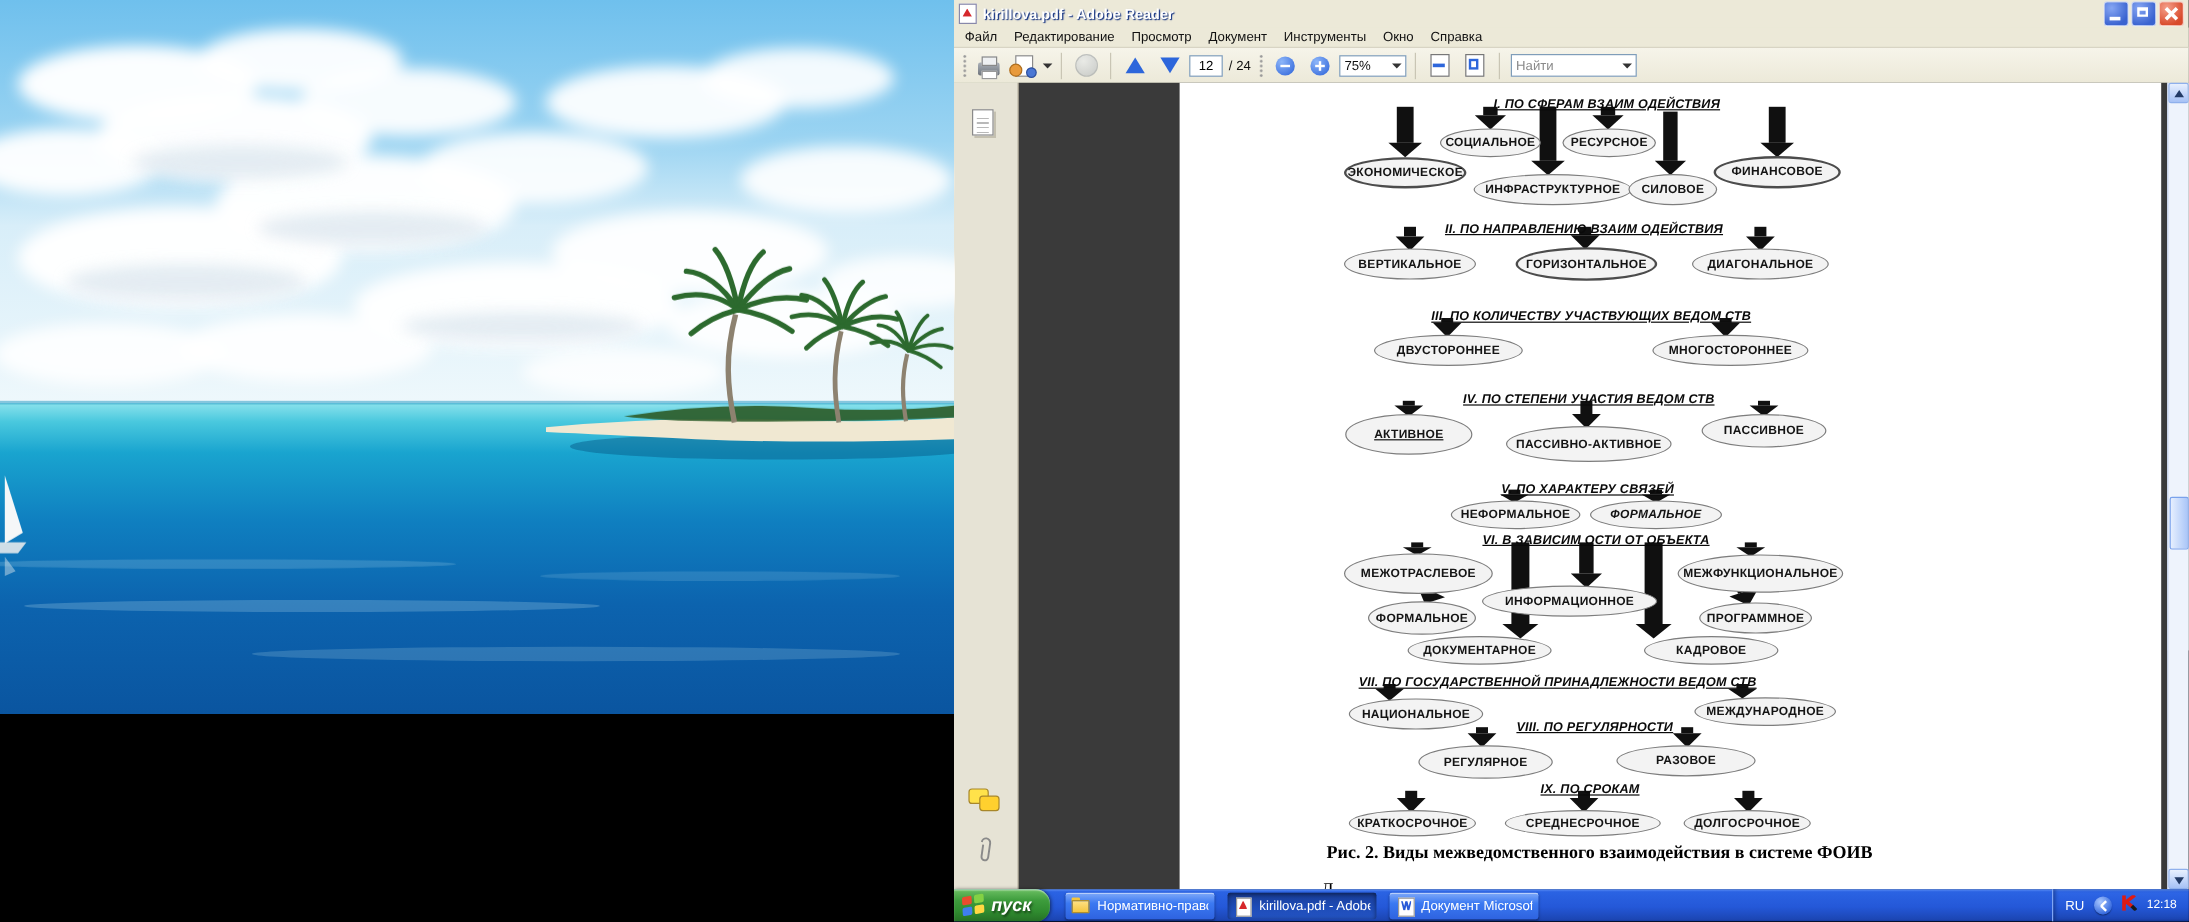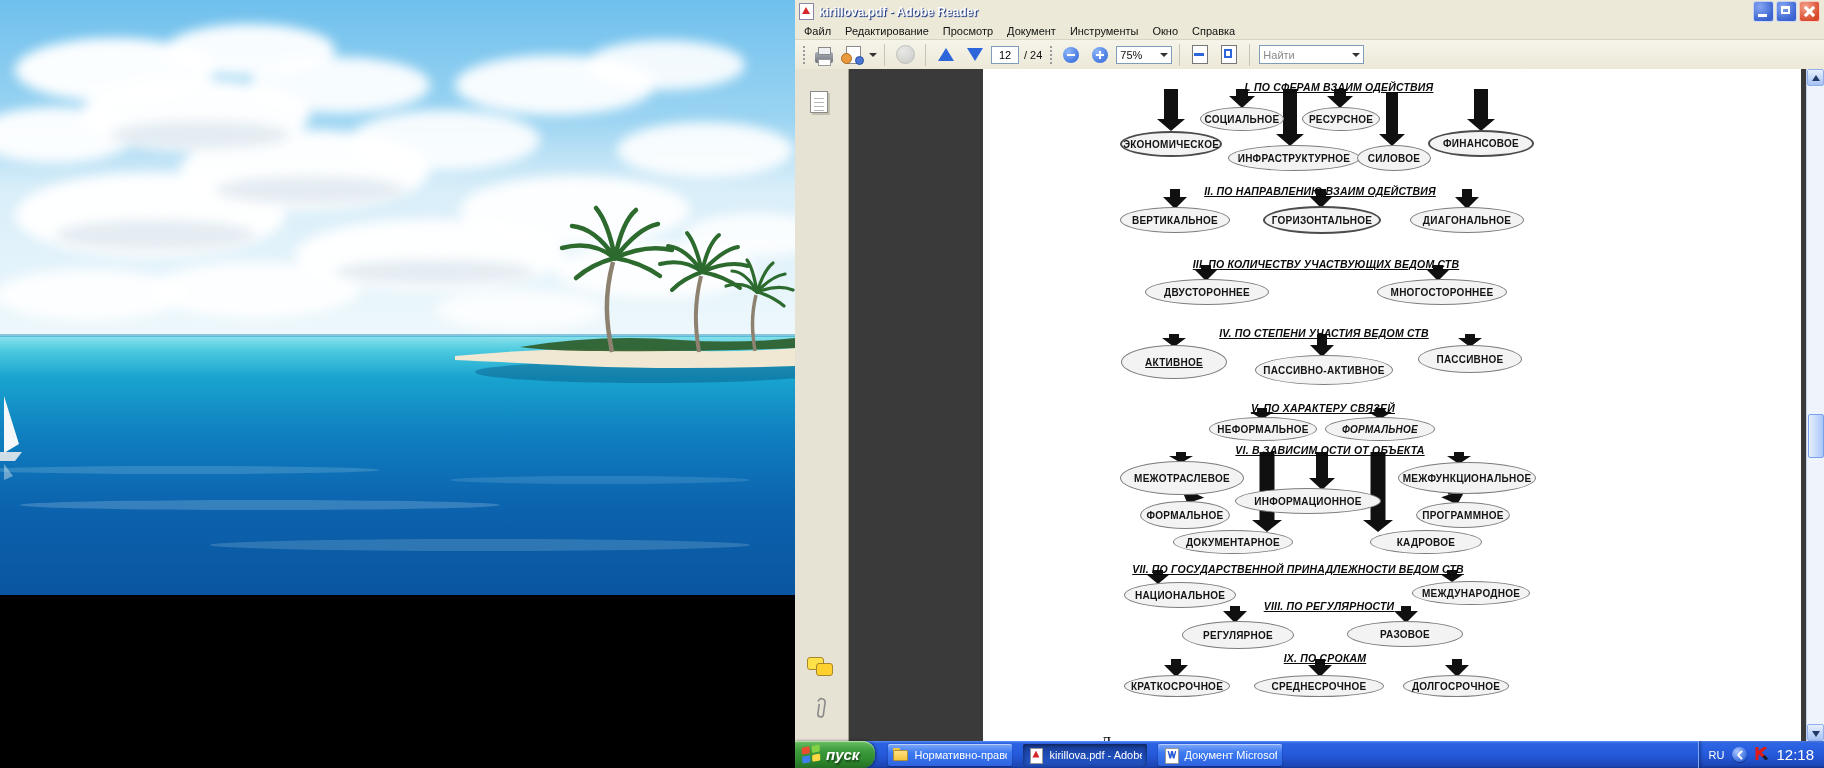--- a/index.html
+++ b/index.html
@@ -120,21 +120,21 @@
   .pdf-icon::before{content:"";position:absolute;left:2px;top:0;width:11px;height:14px;background:#fff;border:1px solid #999;}
   .pdf-icon::after{content:"";position:absolute;left:4px;top:3px;width:7px;height:7px;background:#d6272b;clip-path:polygon(50% 0,100% 100%,0 100%);}
   .word-icon::before{content:"";position:absolute;left:2px;top:0;width:12px;height:14px;background:#fff;border:1px solid #999;}
   .word-icon::after{content:"";position:absolute;left:4px;top:3px;width:9px;height:8px;background:#2a5bd7;
        clip-path:polygon(0 0,15% 0,30% 55%,42% 0,58% 0,72% 55%,85% 0,100% 0,78% 100%,60% 100%,50% 52%,40% 100%,22% 100%);}
 
   #tray{margin-left:auto;height:100%;display:flex;align-items:center;gap:8px;padding:0 10px 0 10px;
         background:linear-gradient(#5d8ff5 0%,#2e66e6 8%,#2458d8 55%,#1c46b4 93%,#15389a 100%);
         border-left:1px solid #7fa6f6;box-shadow:inset 2px 0 3px rgba(10,30,90,.45);}
   #tray .lang{color:#fff;font-size:11px;}
-  #tray .clock{color:#fff;font-size:15px;}
+  #tray .clock{color:#fff;font-size:10px;}
   .chev{width:15px;height:15px;border-radius:50%;background:radial-gradient(circle at 35% 30%,#a9c7ff,#2f64dc 78%);position:relative;box-shadow:0 1px 1px rgba(0,0,0,.4);}
   .chev::before,.chev::after{content:"";position:absolute;left:5px;width:6px;height:2px;background:#fff;}
   .chev::before{top:4.5px;transform:rotate(-45deg);}
   .chev::after{top:8.5px;transform:rotate(45deg);}
 </style>
 </head>
 <body>
 
 <div id="wallpaper">
   <svg width="795" height="595" viewBox="0 0 795 595">
@@ -306,20 +306,21 @@
       <span class="pgi"></span>
       <span class="cmt"></span>
       <span class="clip-ic">
         <svg width="14" height="26" viewBox="0 0 14 26">
             <path d="M4 7 a3.5 3.5 0 0 1 7 0 v12 a2.8 2.8 0 0 1 -5.6 0 V9" fill="none" stroke="#8a8a8a" stroke-width="1.6"></path>
           </svg>
       </span>
     </div>
     <div class="docbg">
       <div id="page">
+        <div class="caption">Рис. 2. Виды межведомственного взаимодействия в системе ФОИВ</div>
         <div class="partial">Д</div>
       <div class="sec-h" style="left: 356px; top: 12px; text-decoration: underline;">I. ПО СФЕРАМ  ВЗАИМ ОДЕЙСТВИЯ</div>
           <div class="node em" style="left: 137px; top: 62px; width: 102px; height: 26px;">ЭКОНОМИЧЕСКОЕ</div>
           <div class="node" style="left: 217px; top: 38px; width: 84px; height: 24px;">СОЦИАЛЬНОЕ</div>
           <div class="node" style="left: 319px; top: 38px; width: 78px; height: 24px;">РЕСУРСНОЕ</div>
           <div class="node" style="left: 245px; top: 76px; width: 132px; height: 26px;">ИНФРАСТРУКТУРНОЕ</div>
           <div class="node" style="left: 374px; top: 76px; width: 74px; height: 26px;">СИЛОВОЕ</div>
           <div class="node em" style="left: 445px; top: 61px; width: 106px; height: 27px;">ФИНАНСОВОЕ</div>
           <div class="sec-h" style="left: 337px; top: 116px;">II. ПО НАПРАВЛЕНИЮ ВЗАИМ ОДЕЙСТВИЯ</div>
           <div class="node" style="left: 137px; top: 138px; width: 110px; height: 26px;">ВЕРТИКАЛЬНОЕ</div>

